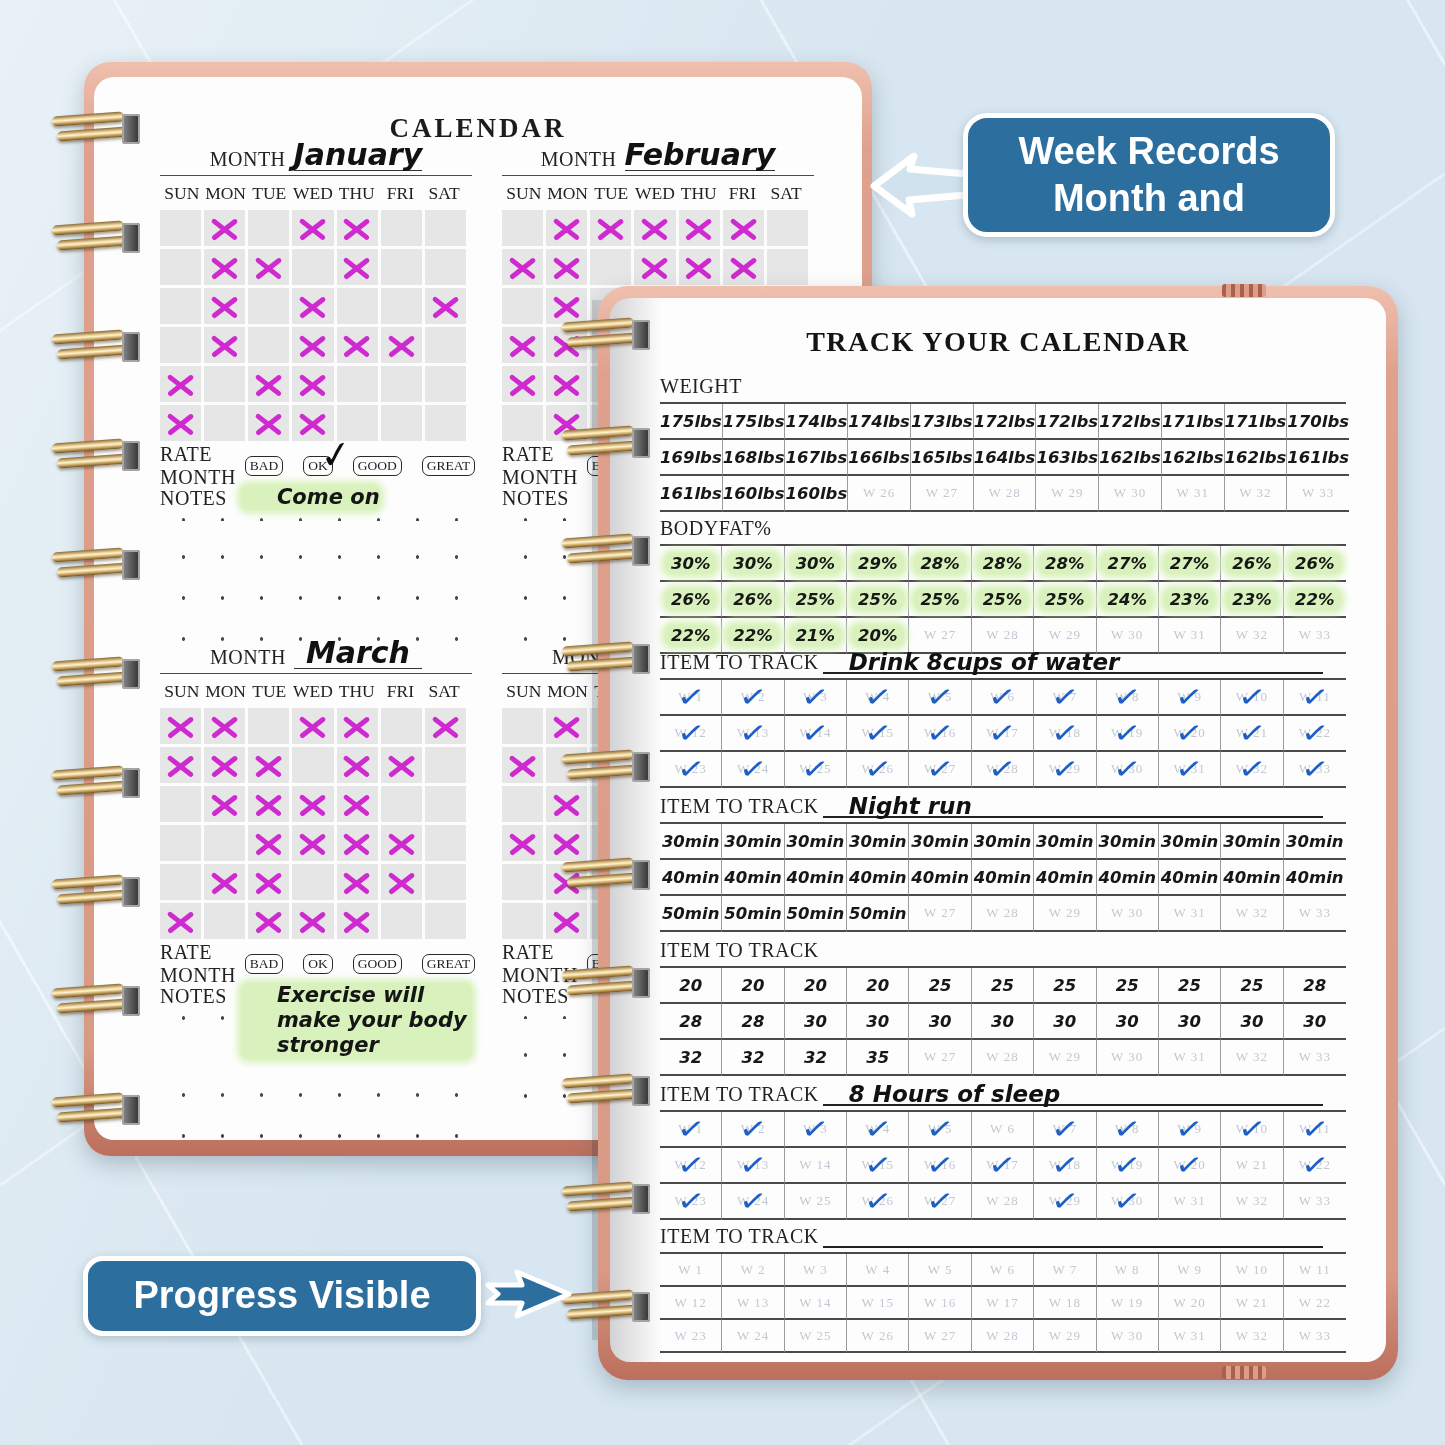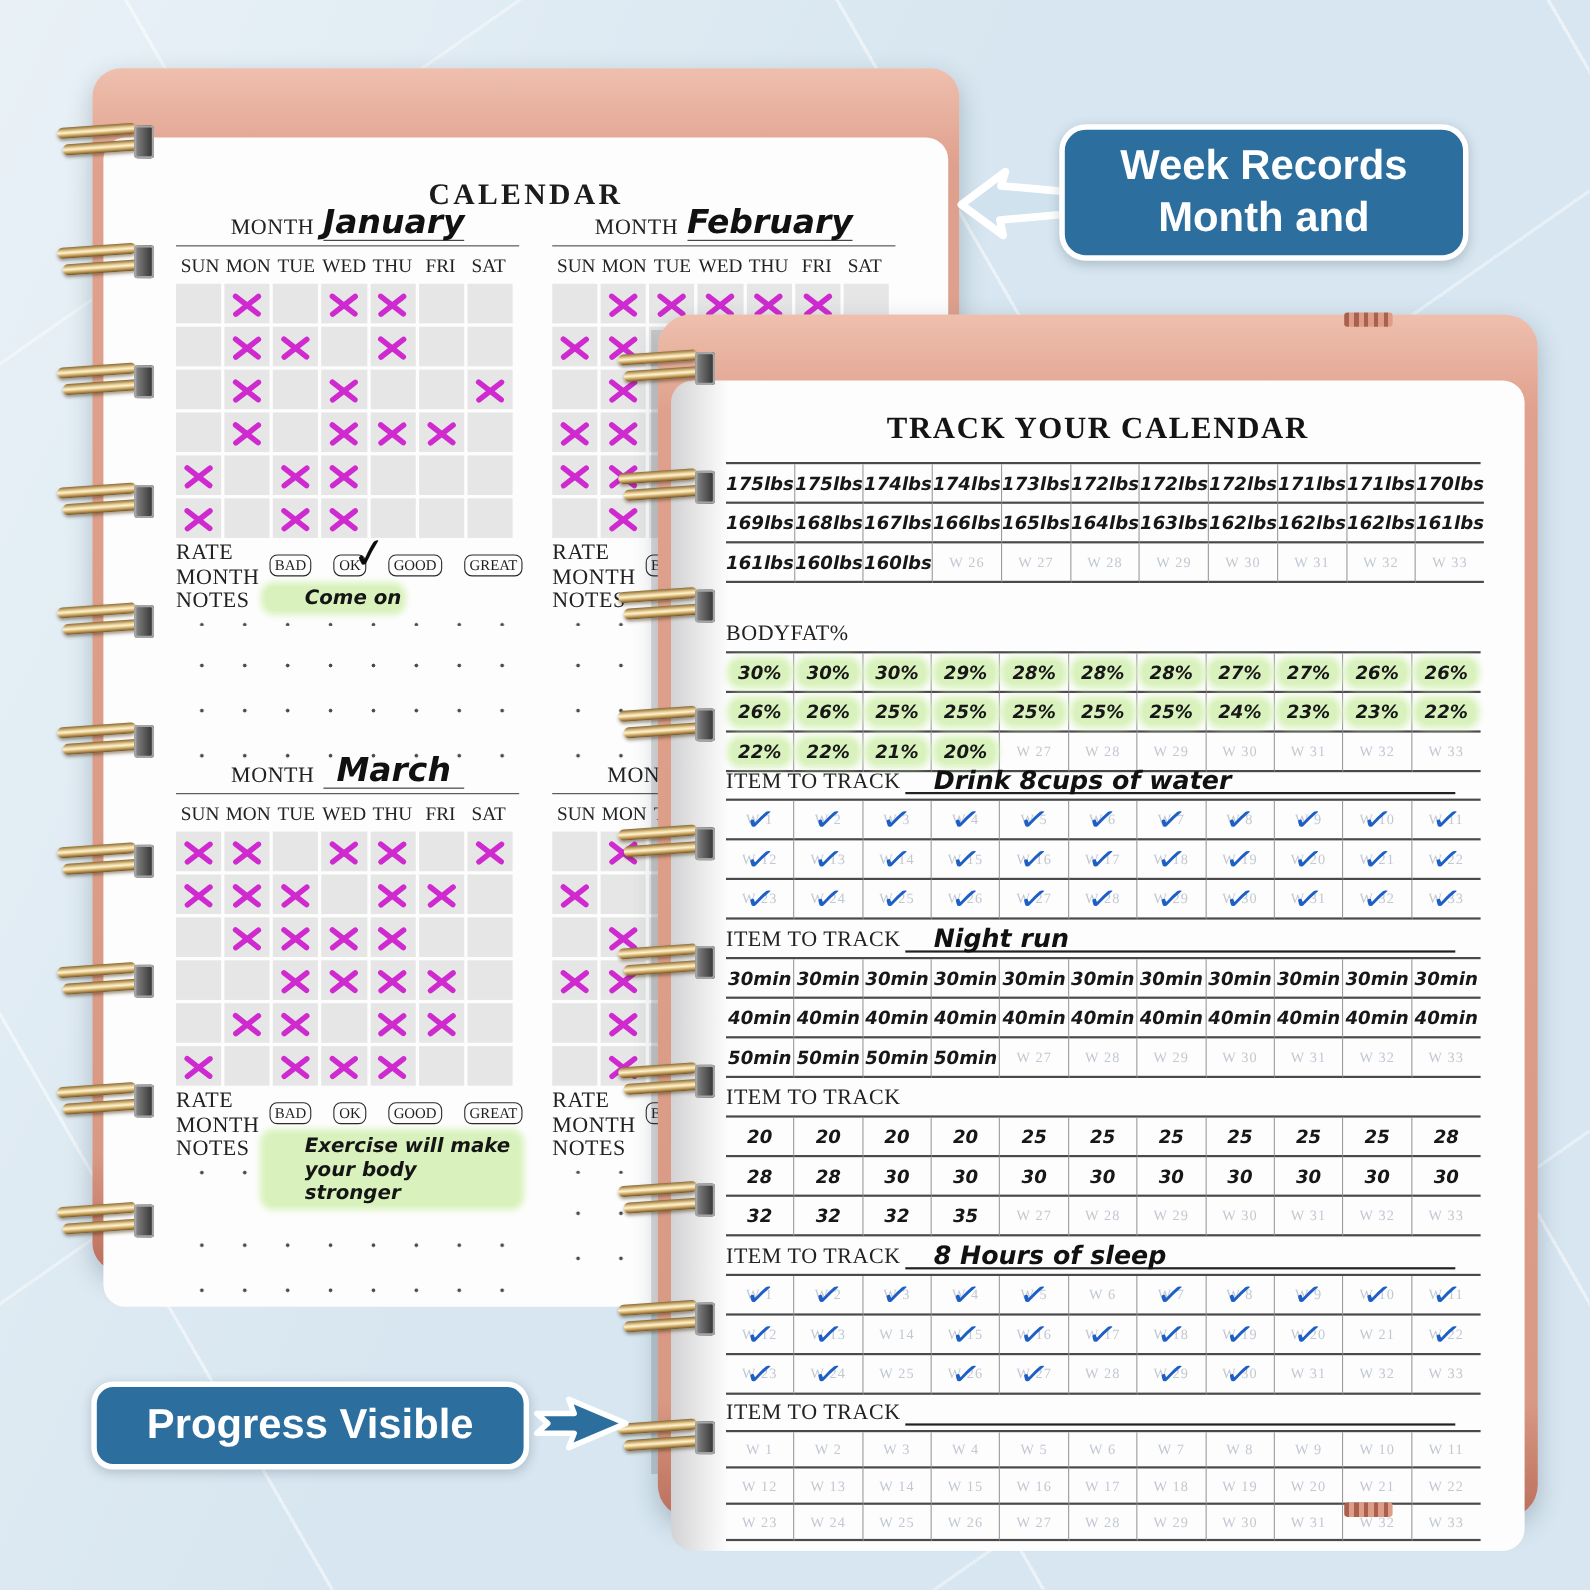--- a/index.html
+++ b/index.html
@@ -9,21 +9,21 @@
     background:
       linear-gradient(115deg, rgba(255,255,255,.45) 0%, rgba(255,255,255,0) 45%),
       repeating-linear-gradient(60deg, transparent 0 260px, rgba(255,255,255,.5) 260px 263px, transparent 263px 560px),
       repeating-linear-gradient(-35deg, transparent 0 340px, rgba(255,255,255,.4) 340px 343px, transparent 343px 700px),
       #d7e6f0;
   }
   
   .cover{position:absolute;border-radius:26px;
     background:linear-gradient(180deg,#efbfae 0%,#dfa18d 8%,#d99a85 90%,#bb6f5c 100%);
     box-shadow:0 8px 22px rgba(60,80,100,.30);}
-  .page{position:absolute;background:#fdfdfd;border-radius:20px;margin-top:48px;}
+  .page{position:absolute;background:#fdfdfd;border-radius:20px;}
   .back-cover{left:84px;top:62px;width:788px;height:1094px;}
   .back-page{left:94px;top:77px;width:768px;height:1063px;}
   .front-cover{left:598px;top:286px;width:800px;height:1094px;border-radius:30px;z-index:20;}
   .front-page{left:610px;top:298px;width:776px;height:1064px;z-index:21;}
   .front-page::before{content:'';position:absolute;left:0;top:0;bottom:0;width:52px;
     background:linear-gradient(90deg,rgba(40,40,50,.20),rgba(40,40,50,0));border-radius:20px 0 0 20px;}
   .notch{position:absolute;width:44px;height:13px;border-radius:3px;z-index:22;
     background:repeating-linear-gradient(90deg,#a9614e 0 4px,#dd9d88 4px 9px);}
   
   .coil{position:absolute;width:88px;height:36px;}
@@ -56,21 +56,21 @@
   .rate-row{margin-top:12px;display:flex;align-items:center;gap:9px;position:relative;height:26px;}
   .badges{display:flex;gap:20px;justify-content:space-between;}
   .badges .badge{border:1.7px solid #2a2a2a;border-radius:7px;padding:0 4px;font-size:13.5px;
     font-family:"Liberation Serif",serif;color:#1d1d1d;line-height:1.35;}
   .rate-check{position:absolute;left:160px;top:-20px;font-size:38px;font-weight:bold;color:#0d0d0d;
     transform:rotate(-8deg);font-family:"DejaVu Sans",sans-serif;z-index:2;}
   .notes-row{margin-top:8px;min-height:34px;display:flex;align-items:flex-start;gap:10px;
     background-image:radial-gradient(circle,#4a4a4a 1.5px,transparent 2px);
     background-size:39px 30px;background-position:4px 18px;background-repeat:repeat-x;}
   .notes-row .slabel{background:#fdfdfd;padding-right:4px;}
-  .note{font-family:"DejaVu Sans",sans-serif;font-style:italic;font-weight:700;font-size:18px;color:#151515;
+  .note{font-family:"DejaVu Sans",sans-serif;font-style:italic;font-weight:700;font-size:21px;color:#151515;
     line-height:1.2;max-width:250px;margin-top:-2px;padding-left:36px;}
   .note.hl, .hlbg{background:#d9f2bd;box-shadow:0 0 6px 4px #d9f2bd;border-radius:8px;}
   .dotrow{height:10px;margin-top:31px;
     background-image:radial-gradient(circle,#4a4a4a 1.5px,transparent 2px);
     background-size:39px 10px;background-position:4px 50%;background-repeat:repeat-x;}
   
   .track-title{position:absolute;left:0;right:0;top:28px;text-align:center;
     font-size:28px;font-weight:bold;letter-spacing:1.5px;color:#141414;}
   .section{position:absolute;left:50px;width:686px;}
   .sec-label-row{display:flex;align-items:flex-end;height:30px;}
@@ -466,20 +466,23 @@
   </div>
 
 <div class="spine-shadow"></div>
 <div class="cover front-cover"></div>
 <div class="notch" style="left:1222px;top:284px;"></div>
 <div class="notch" style="left:1222px;top:1366px;"></div>
 <div class="page front-page">
   <div class="track-title">TRACK YOUR CALENDAR</div>
 
   <div class="section" style="top:70px;">
+    <div class="sec-label-row">
+        <span class="slabel">WEIGHT</span>
+      </div>
     <div class="tgrid">
         <div class="tcell hand">
           <span>175lbs</span>
         </div>
         <div class="tcell hand">
           <span>175lbs</span>
         </div>
         <div class="tcell hand">
           <span>174lbs</span>
         </div>

